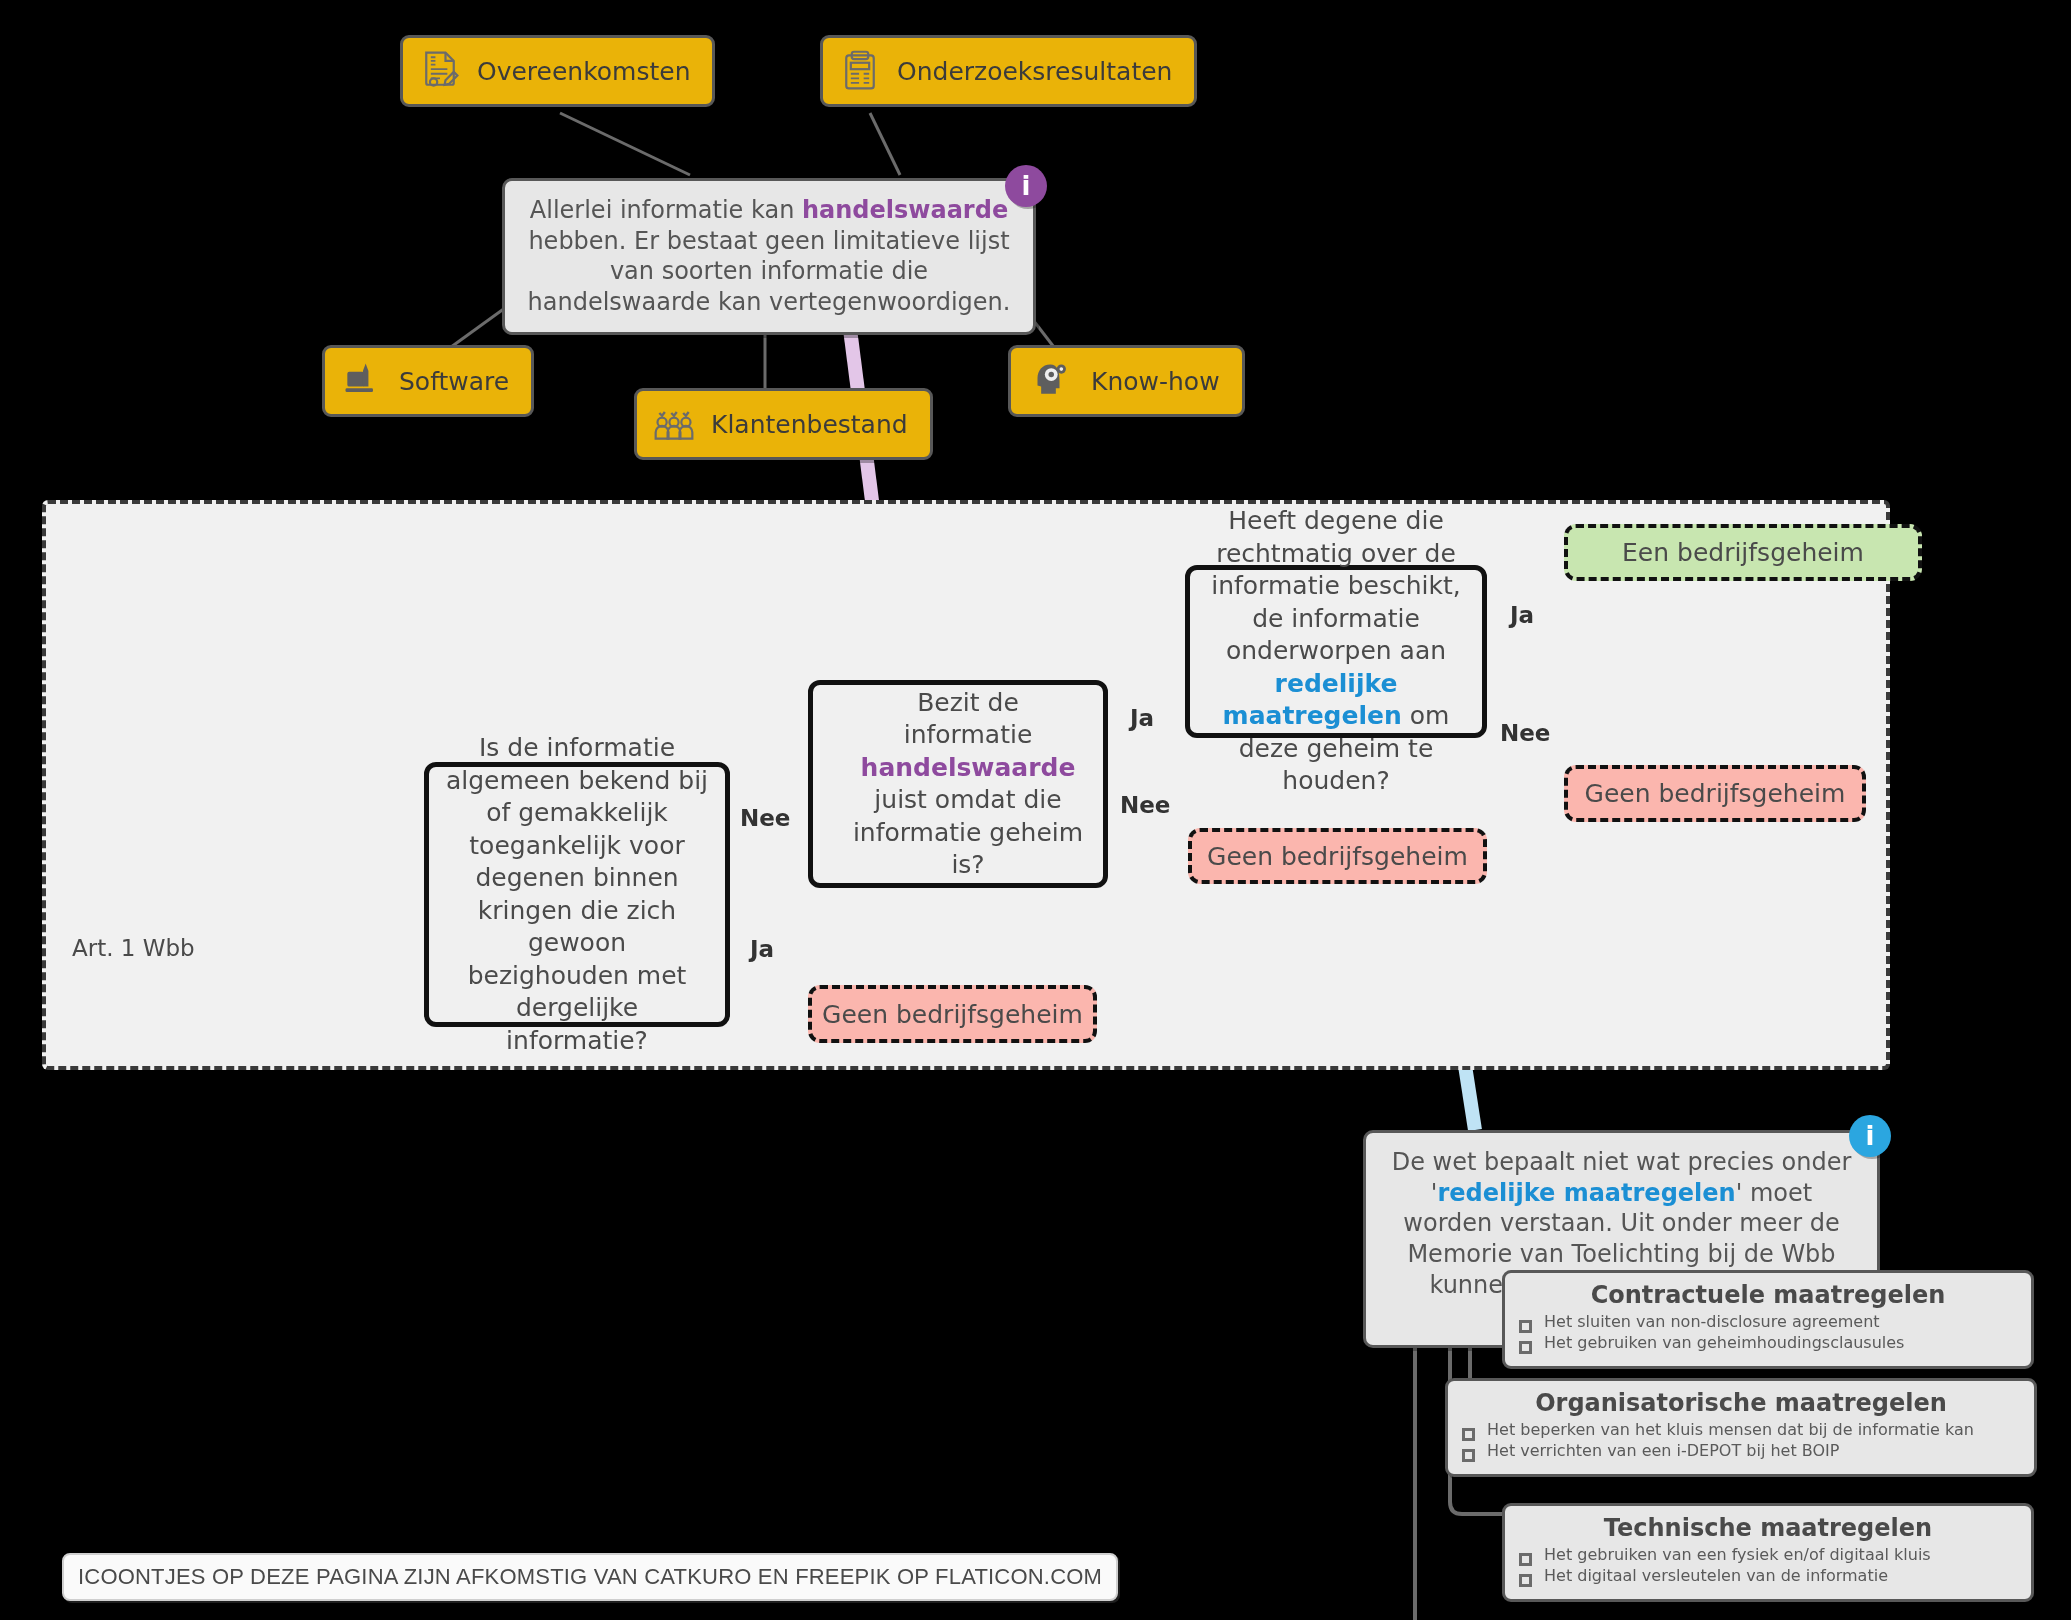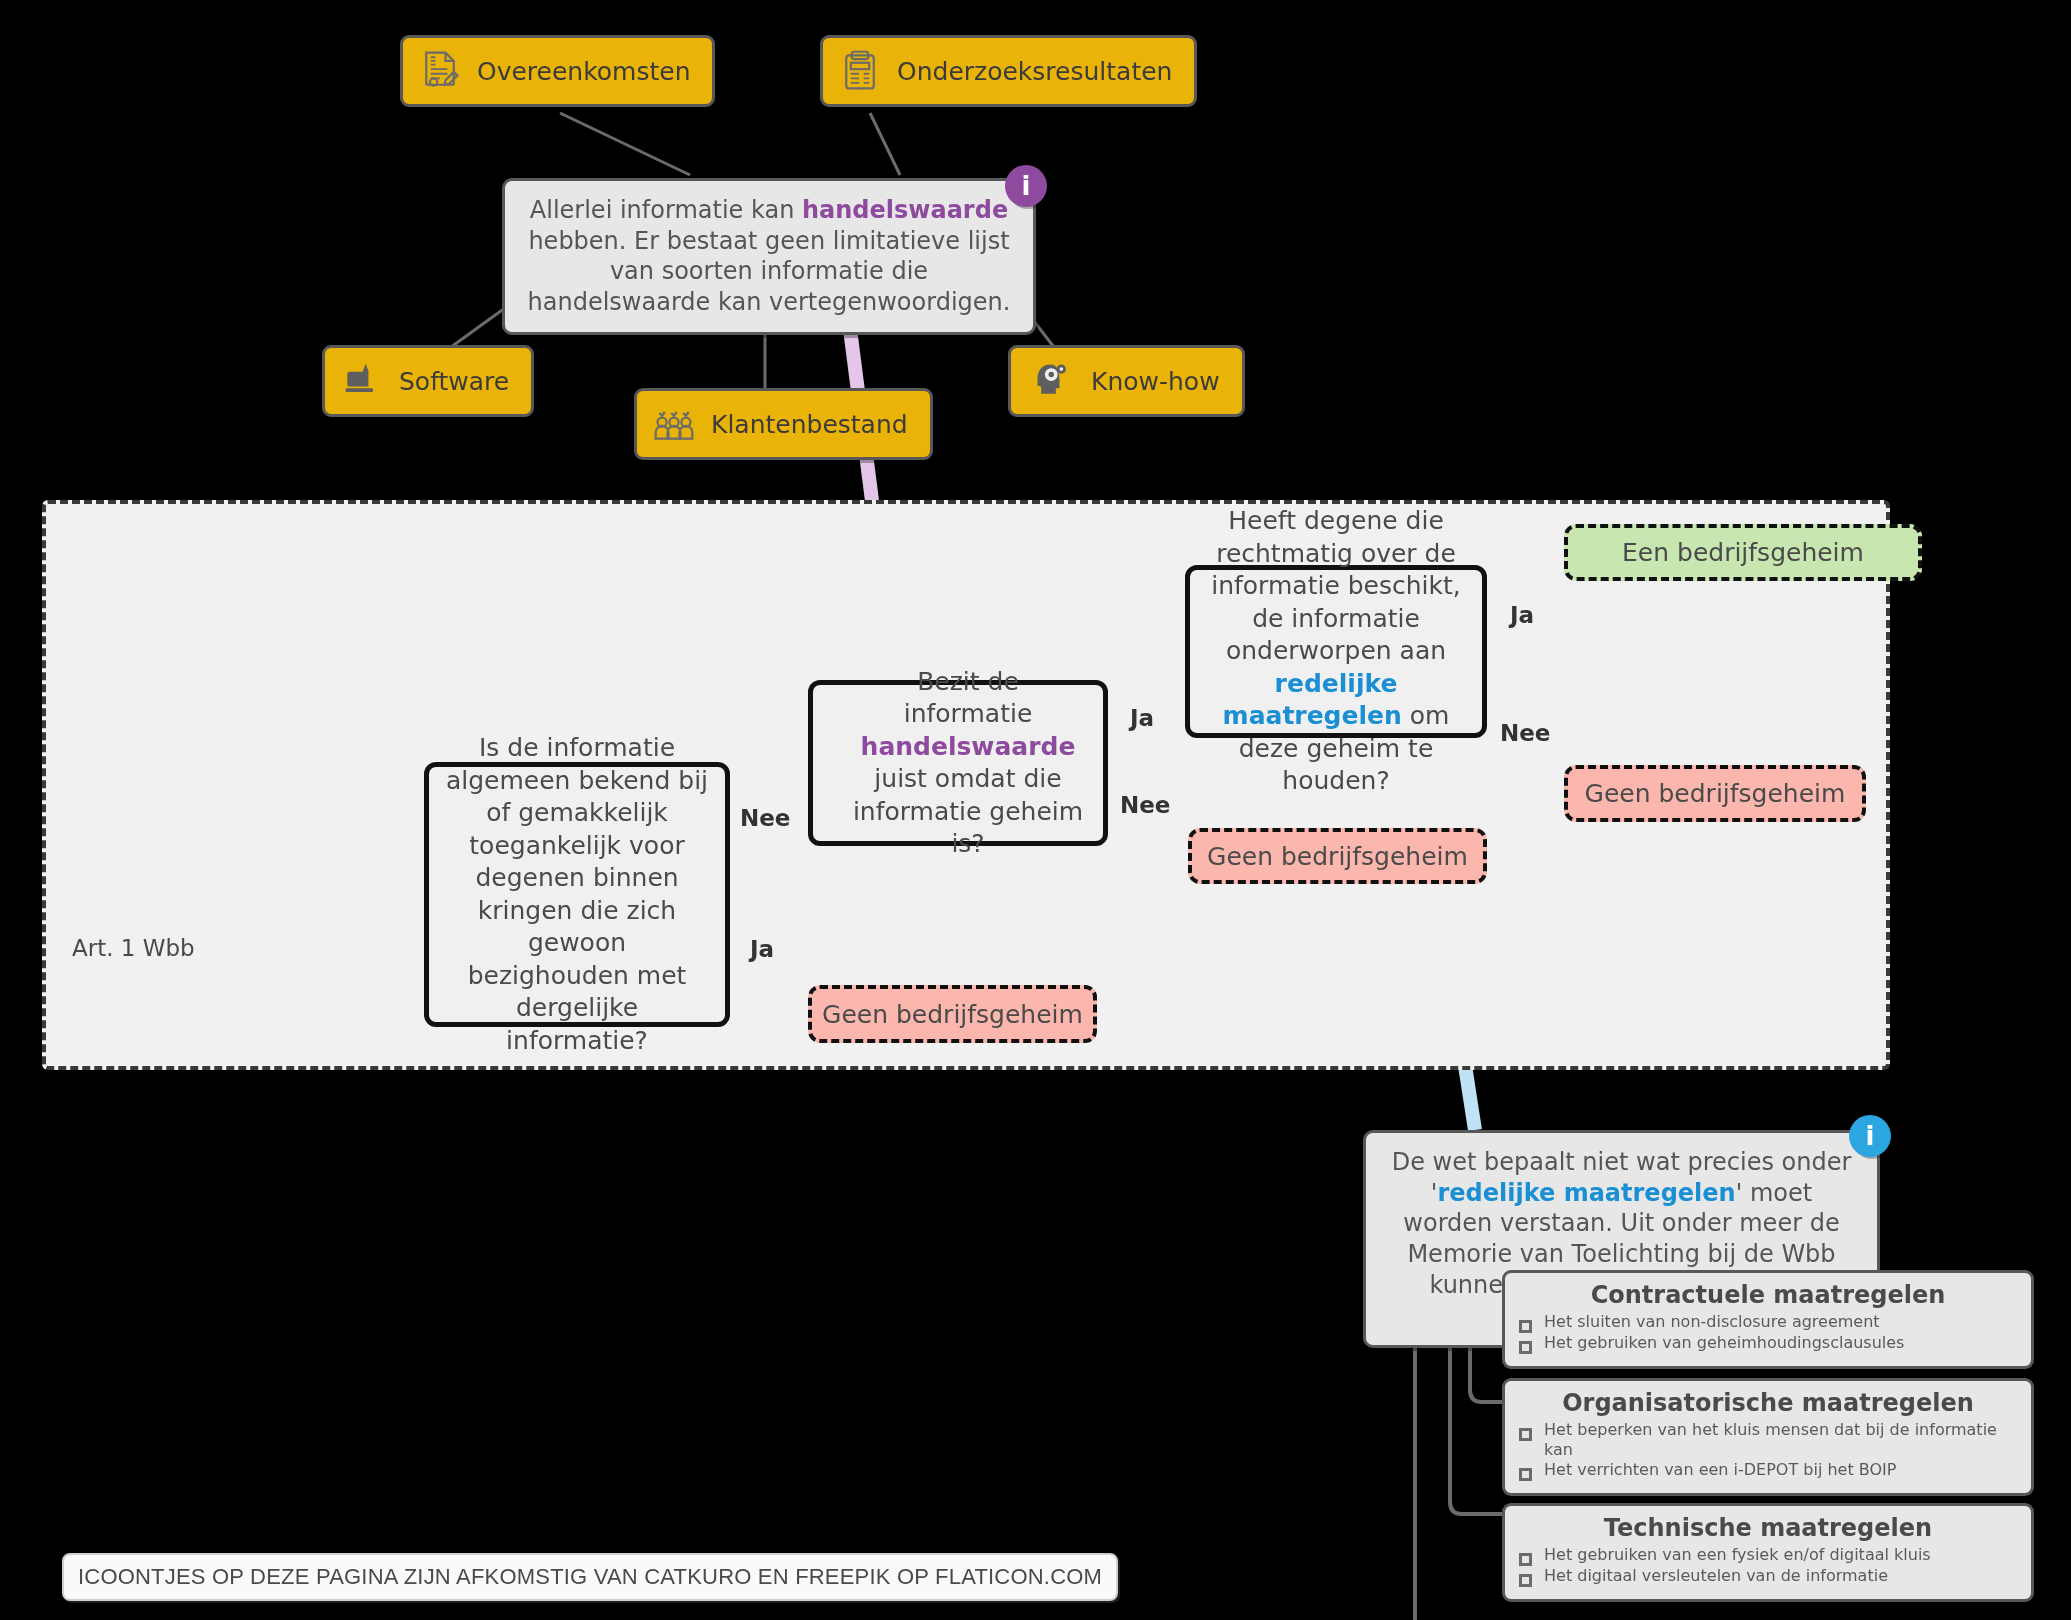--- a/index.html
+++ b/index.html
@@ -279,21 +279,21 @@
   <div class="decision" style="position:absolute; left:424px; top:762px; width:306px; height:265px;">
     <span>Is de informatie algemeen bekend bij of gemakkelijk toegankelijk voor degenen binnen kringen die zich gewoon bezighouden met dergelijke informatie?</span>
   </div>
   <div class="elabel" style="left:740px; top:805px;">Nee</div>
   <div class="elabel" style="left:750px; top:936px;">Ja</div>
 
   <div class="outcome red" style="position:absolute; left:808px; top:985px; width:289px; height:58px;">
     <span>Geen bedrijfsgeheim</span>
   </div>
 
-  <div class="decision" style="position:absolute; left:808px; top:680px; width:300px; height:166px;padding-left:36px;">
+  <div class="decision" style="position:absolute; left:808px; top:680px; width:300px; height:208px;padding-left:36px;">
     <span>
       <span>Bezit de informatie </span><b class="purple">handelswaarde</b><span> juist omdat die informatie geheim is?</span>
     </span>
   </div>
   <div class="elabel" style="left:1130px; top:705px;">Ja</div>
   <div class="elabel" style="left:1120px; top:792px;">Nee</div>
 
   <div class="outcome red" style="position:absolute; left:1188px; top:828px; width:299px; height:56px;">
     <span>Geen bedrijfsgeheim</span>
   </div>
@@ -327,21 +327,21 @@
         <span class="bx"></span>
         <span>Het sluiten van non-disclosure agreement</span>
       </li>
       <li>
         <span class="bx"></span>
         <span>Het gebruiken van geheimhoudingsclausules</span>
       </li>
     </ul>
   </div>
 
-  <div class="card" style="left:1502px; top:1378px; width:532px;">
+  <div class="card" style="left:1445px; top:1378px; width:592px;">
     <div class="ttl">Organisatorische maatregelen</div>
     <ul>
       <li>
         <span class="bx"></span>
         <span>Het beperken van het kluis mensen dat bij de informatie kan</span>
       </li>
       <li>
         <span class="bx"></span>
         <span>Het verrichten van een i-DEPOT bij het BOIP</span>
       </li>

